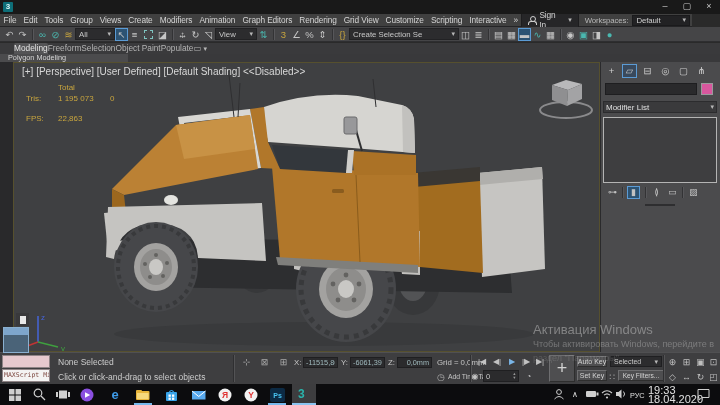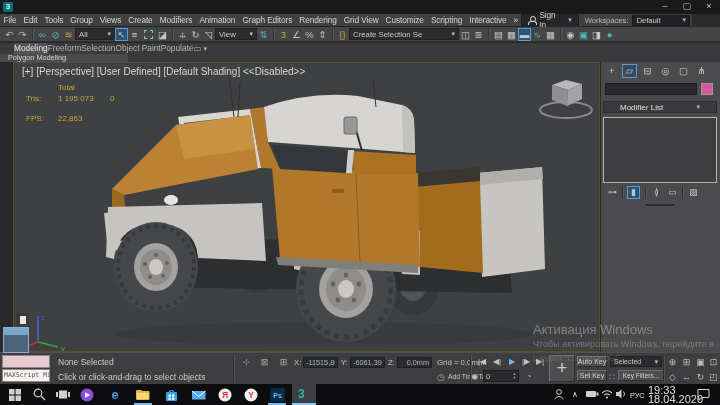--- a/index.html
+++ b/index.html
@@ -47,21 +47,21 @@
   #watermark3{position:absolute;left:533px;top:353px;font-size:9px;color:#cfcfcf;opacity:.18;z-index:60}
   
   #vp-doc{position:absolute;left:16px;top:251px;width:13px;height:13px;background:#39393b;z-index:5;display:flex;align-items:center;justify-content:center}
   #vp-doc i{display:block;width:6px;height:8px;background:#e8e8e8}
   #vp-layouttab{position:absolute;left:3px;top:265px;width:26px;height:26px;border:1px solid #8ab0d0;background:#4a6378;z-index:5}
   #vp-layouttab i{display:block;width:100%;height:7px;background:#7ea6cc}
   
   #cpanel{position:absolute;left:600px;top:0;width:120px;height:290px;background:#4b4b4d;border-left:1px solid #2a2a2c}
   .ptab{width:15px;height:14px;text-align:center;line-height:14px;font-size:9.5px;color:#d0d0d0;display:inline-block}
   .ptab.active{background:#39495c;border:1px solid #5b9bd5;line-height:12px}
-  #modlist{position:absolute;left:2px;top:39px;width:114px;height:12px;background:#3a3a3c;border:1px solid #2c2c2e;color:#e0e0e0;font-size:8px;display:flex;align-items:center;justify-content:space-between;padding:0 16px}
+  #modlist{position:absolute;left:2px;top:39px;width:114px;height:12px;background:#3a3a3c;border:1px solid #2c2c2e;color:#e0e0e0;font-size:8px;display:flex;align-items:center;justify-content:space-between;padding:0 2px}
   #stackbox{position:absolute;left:2px;top:55px;width:114px;height:66px;background:#3e3e40;border:1px solid #b4b4b4}
   .stkic{position:absolute;top:124px;width:13px;height:13px;line-height:13px;text-align:center;font-size:9px;color:#c2c2c2}
   .stkic.active{background:#2d5373;border:1px solid #5b9bd5;line-height:11px}
   .stksep{position:absolute;top:125px;width:1px;height:11px;background:#333335;box-shadow:1px 0 0 #57575a}
   #cpgrip{position:absolute;left:44px;top:142px;width:30px;height:2px;background:#2e2e30}
   
   #statusbar{position:absolute;left:0;top:352px;width:720px;height:32px;background:#3e3e40;border-top:1px solid #505052}
   #statusbar .vsep{position:absolute;top:2px;width:1px;height:27px;background:#2f2f31;box-shadow:1px 0 0 #535355}
   #mxs-pink{position:absolute;left:2px;top:2px;width:48px;height:13px;background:#e6c9ce;border:1px solid #8f8486}
   #mxs-white{position:absolute;left:2px;top:16px;width:48px;height:13px;background:#f4f3f2;border:1px solid #8f8486;font-family:"DejaVu Sans Mono",monospace;font-size:6.5px;color:#7d4840;line-height:11px;padding-left:1px;overflow:hidden;white-space:nowrap}

